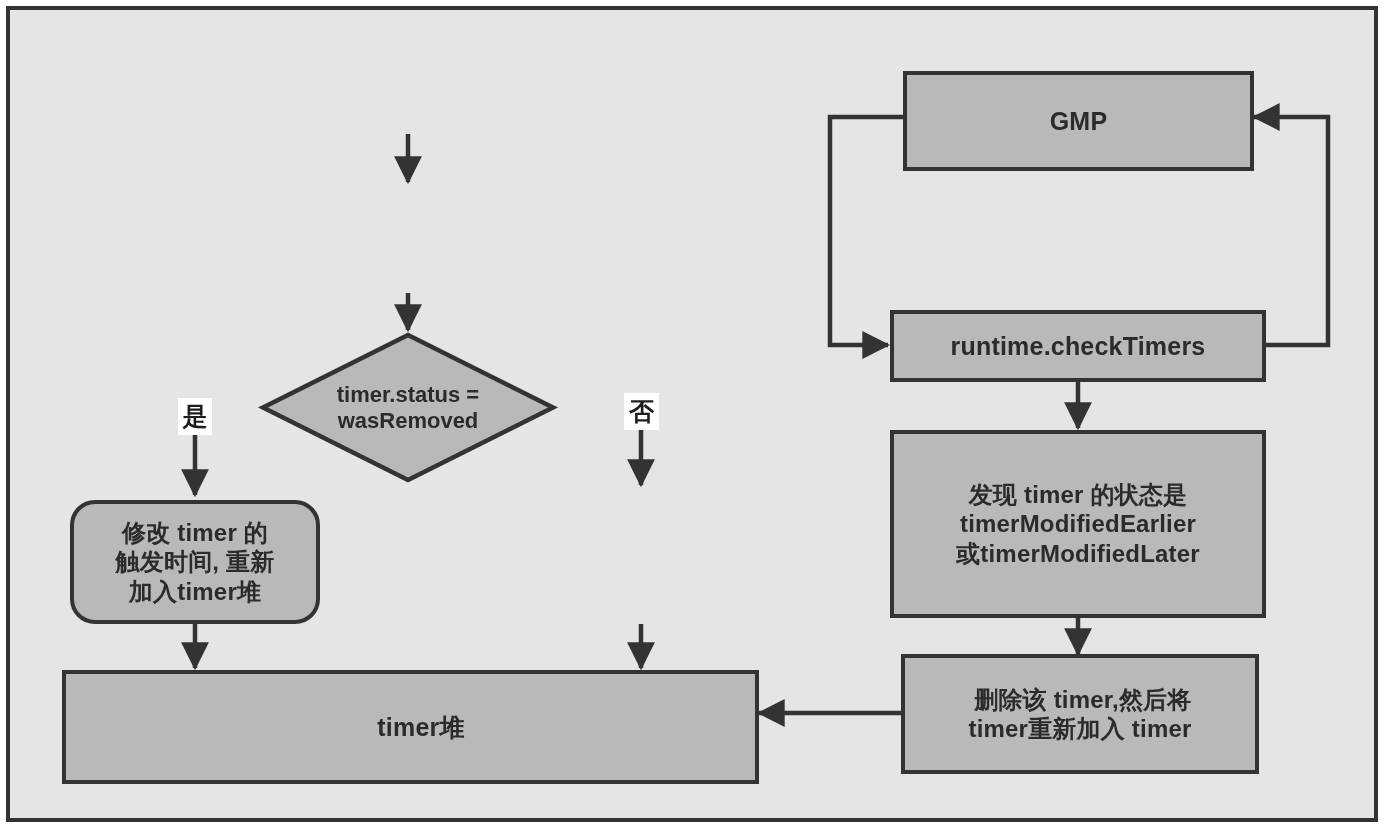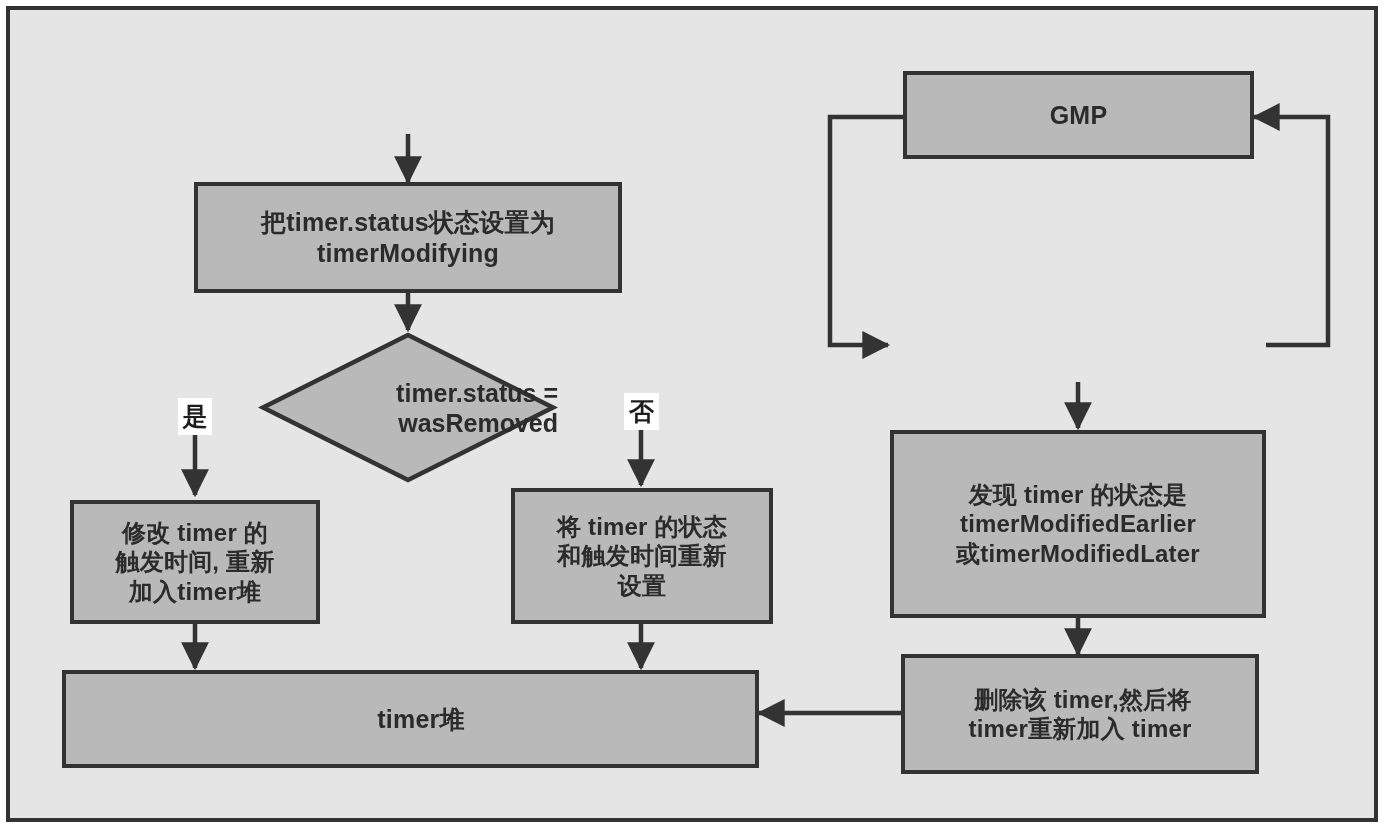--- a/index.html
+++ b/index.html
@@ -116,47 +116,43 @@
 
       <path d="M 1078 382 L 1078 428"></path>
 
       <path d="M 1078 594 L 1078 654"></path>
 
       <path d="M 901 713 L 759 713"></path>
     </g>
   </svg>
 
 
-  <div class="node" style="left:194px; top:182px; width:428px; height:111px; font-size:25px;">把timer.status状态设置为
-timerModifying</div>
 
   <div class="diamond-wrap" style="left:260px; top:332px; width:296px; height:151px;">
     <svg width="296" height="151" viewBox="0 0 296 151">
       <polygon points="148,3 293,75.5 148,148 3,75.5" fill="#b9b9b9" stroke="#333333" stroke-width="4.5" stroke-linejoin="miter"></polygon>
     </svg>
-    <div class="diamond-label" style="font-size:25px;text-align:right;">timer.status =
+    <div class="diamond-label" style="font-size:22px;">timer.status =
 wasRemoved</div>
   </div>
 
   <div class="edge-label" style="left:178px; top:398px; width:34px; height:37px; font-size:25px;">是</div>
 
   <div class="edge-label" style="left:624px; top:393px; width:35px; height:37px; font-size:25px;">否</div>
 
-  <div class="node" style="left:70px; top:500px; width:250px; height:124px; font-size:24px;">修改 timer 的
+  <div class="node" style="left:70px; top:500px; width:250px; height:124px; font-size:24px;border-radius:25px;">修改 timer 的
 触发时间, 重新
 加入timer堆</div>
 
-  <div class="node" style="left:511px; top:488px; width:262px; height:136px; font-size:24px;">将 timer 的状态
-和触发时间重新
-设置</div>
 
-  <div class="node" style="left:62px; top:670px; width:697px; height:98px; font-size:25px;padding-left:21px;">timer堆</div>
+  <div class="node" style="left:62px; top:670px; width:697px; height:114px; font-size:25px;padding-left:21px;">timer堆</div>
 
-  <div class="node" style="left:903px; top:71px; width:351px; height:88px; font-size:25px;">GMP</div>
+  <div class="node" style="left:903px; top:71px; width:351px; height:100px; font-size:25px;">GMP</div>
 
+  <div class="node" style="left:890px; top:310px; width:376px; height:72px; font-size:25px;">runtime.checkTimers</div>
 
   <div class="node" style="left:890px; top:430px; width:376px; height:188px; font-size:24px;">发现 timer 的状态是
 timerModifiedEarlier
 或timerModifiedLater</div>
 
   <div class="node" style="left:901px; top:654px; width:358px; height:120px; font-size:24px;text-align:right;">删除该 timer,然后将
 timer重新加入 timer</div>
 </div>
 
 </body></html>

